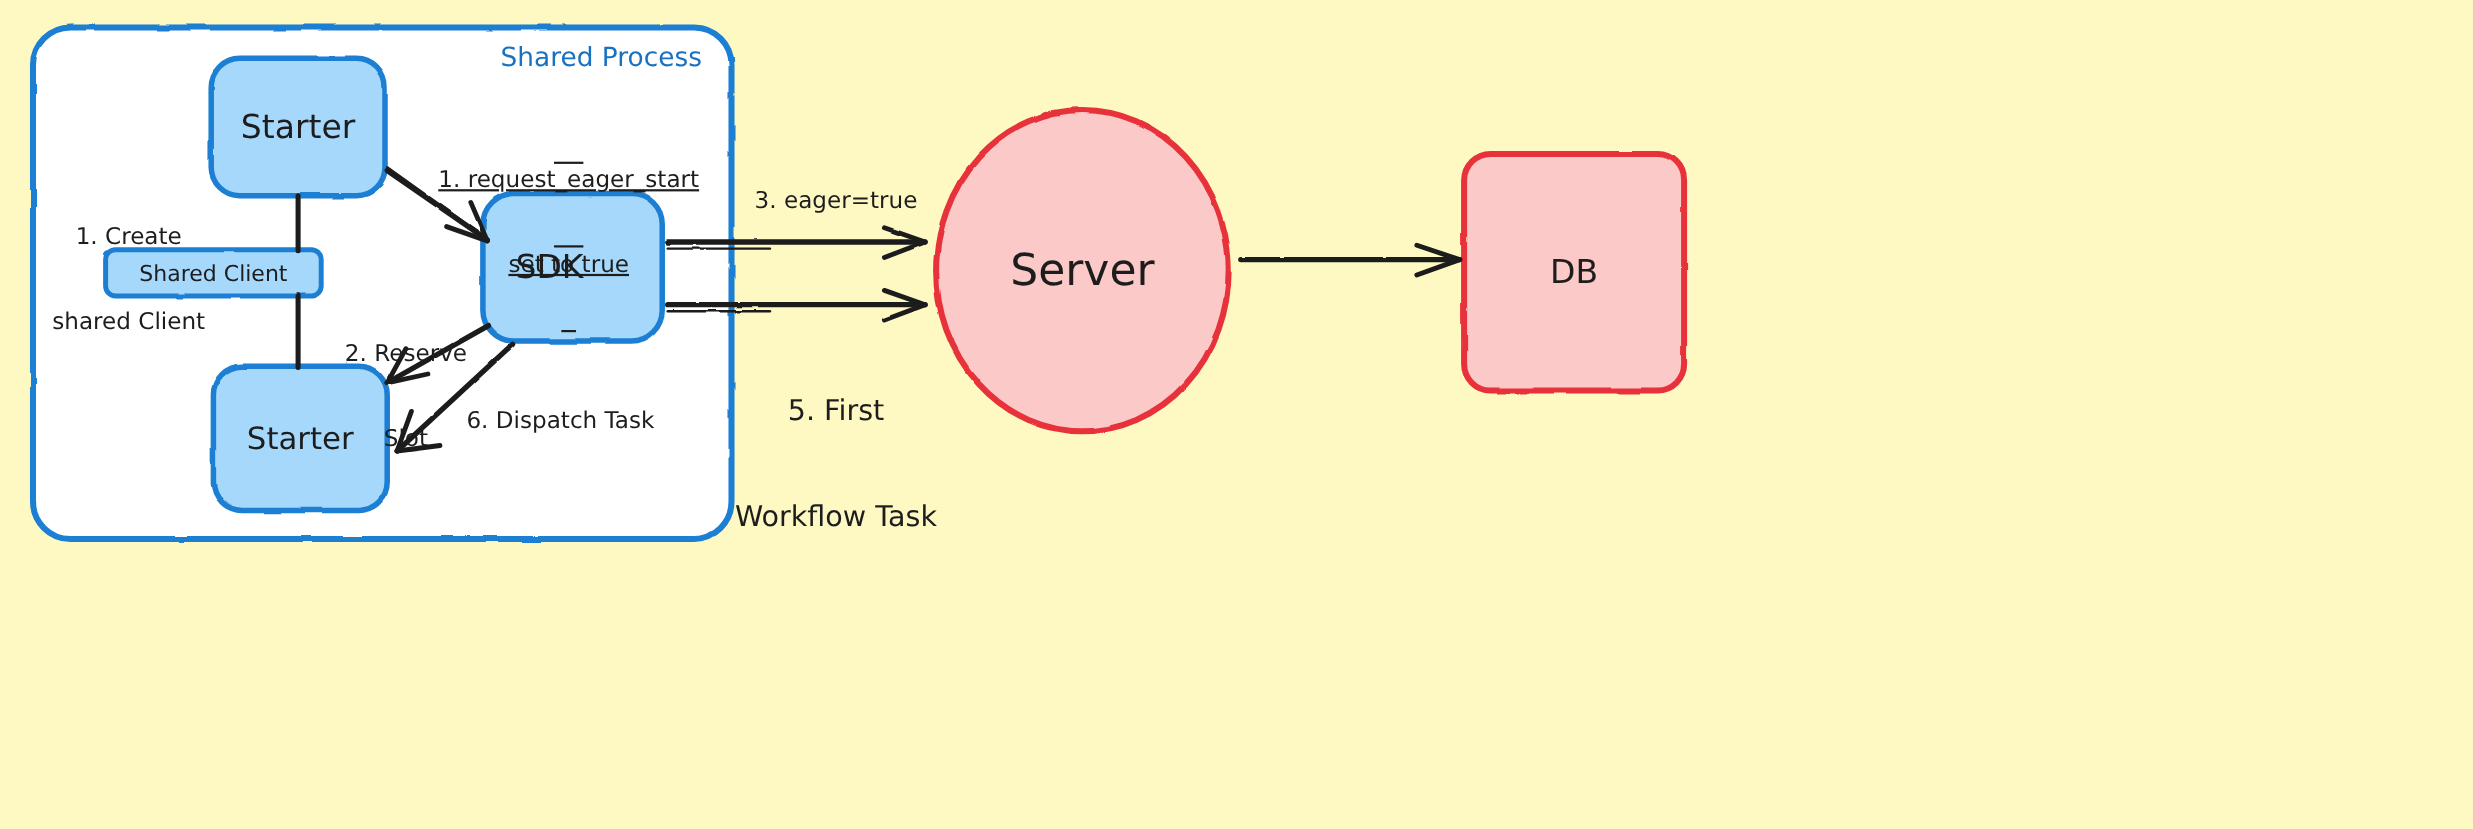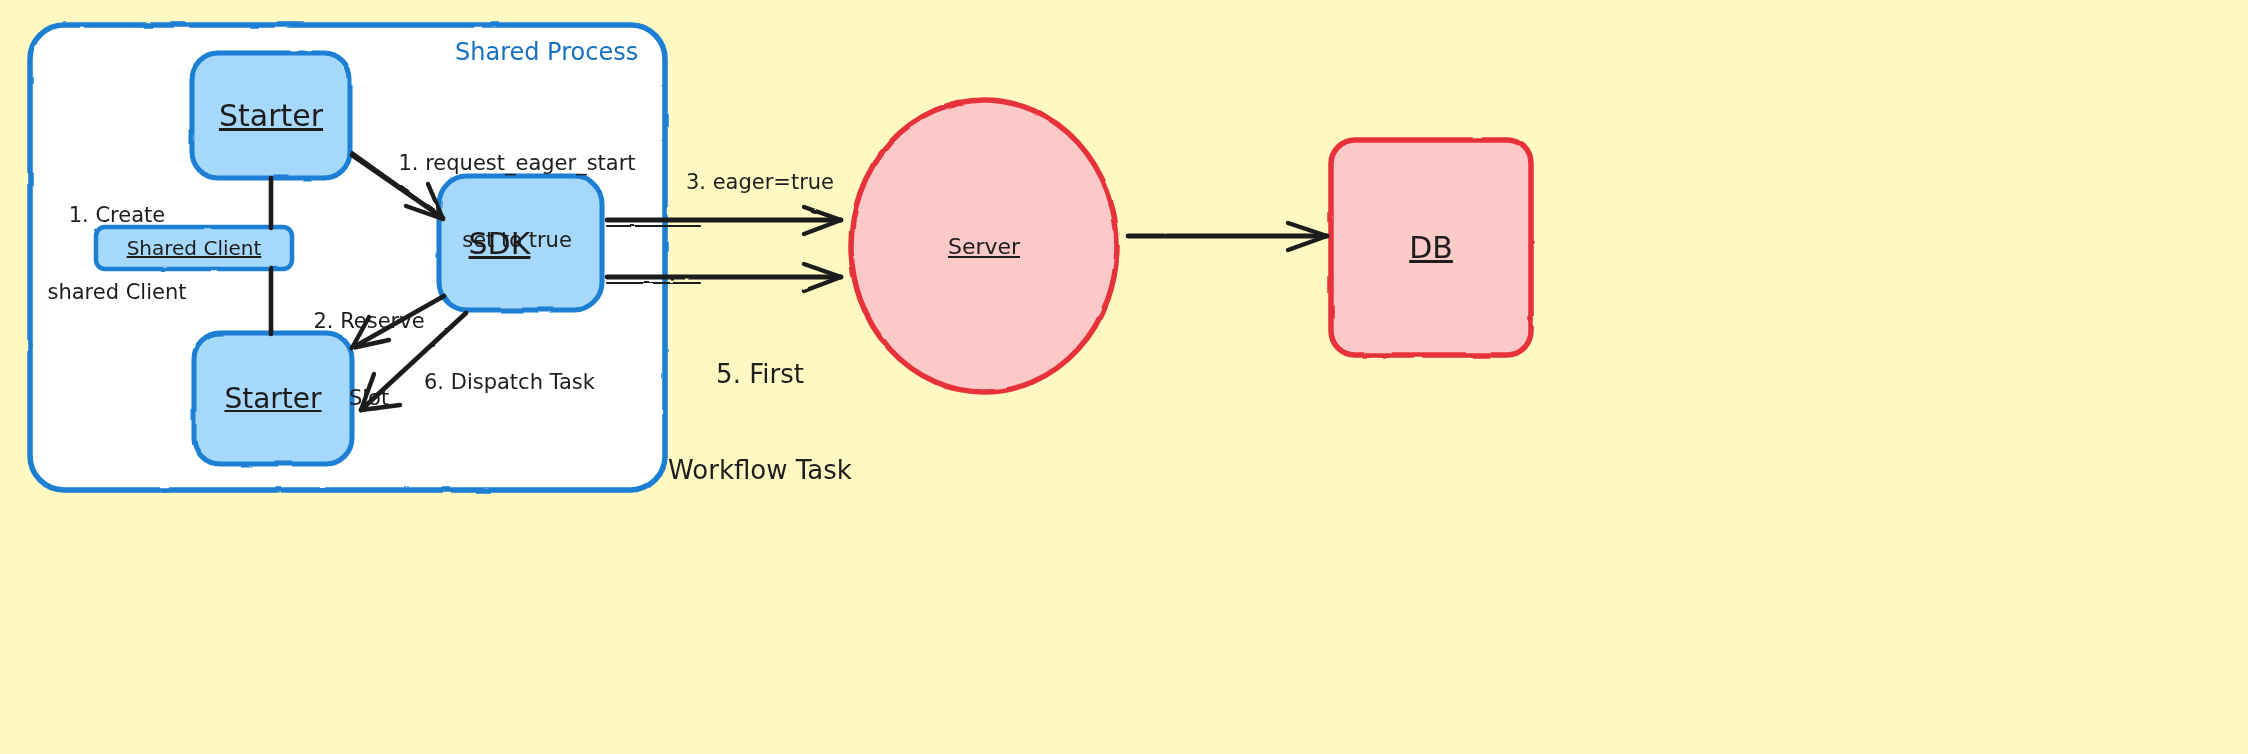--- a/index.html
+++ b/index.html
@@ -5,21 +5,21 @@
   html,body{margin:0;padding:0;background:#ffffff;}
   body{width:2248px;height:754px;overflow:hidden;
        font-family:"DejaVu Sans","Liberation Sans",sans-serif;}
   #stage{position:relative;width:2248px;height:754px;background:#fef9c3;}
   svg.layer{position:absolute;left:0;top:0;width:2248px;height:754px;}
   .lbl{position:absolute;white-space:pre;line-height:1.22;
        font-family:"DejaVu Sans","Liberation Sans",sans-serif;
        color:#1d1d1d;text-align:center;pointer-events:none;}
   .node-text{position:absolute;display:flex;align-items:center;justify-content:center;
        text-align:center;white-space:pre;color:#1d1d1d;
-       font-family:"DejaVu Sans","Liberation Sans",sans-serif;text-decoration:underline;}
+       font-family:"DejaVu Sans","Liberation Sans",sans-serif;}
   .group-title{position:absolute;white-space:pre;}
 </style>
 </head>
 <body>
 
 <div id="stage">
 
   <svg class="layer" viewBox="0 0 2248 754">
     <defs>
       <filter id="rough" x="-20%" y="-20%" width="140%" height="140%">
@@ -111,25 +111,25 @@
   <div class="group-title" style="left:455px;top:38px;font-size:24px;color:#1971c2;">Shared Process</div>
 
   <div class="node-text" style="left:192px;top:53px;width:158px;height:125px;font-size:30px;">Starter</div>
 
   <div class="node-text" style="left:96px;top:227px;width:196px;height:42px;font-size:20px;">Shared Client</div>
 
   <div class="node-text" style="left:194px;top:333px;width:158px;height:131px;font-size:28px;">Starter</div>
 
   <div class="node-text" style="left:418px;top:176px;width:163px;height:134px;font-size:30px;">SDK</div>
 
-  <div class="node-text" style="left:851px;top:180px;width:266px;height:132px;font-size:22px;">Server</div>
+  <div class="node-text" style="left:851px;top:180px;width:266px;height:132px;font-size:40px;">Server</div>
 
   <div class="node-text" style="left:1331px;top:140px;width:200px;height:215px;font-size:30px;">DB</div>
 
-  <div class="lbl" style="left:372px;top:100px;width:290px;font-size:21px;">
+  <div class="lbl" style="left:372px;top:100px;width:290px;font-size:21px;text-decoration:underline;">
     <div>1. request_eager_start</div>
     <div>set to true</div>
   </div>
 
   <div class="lbl" style="left:28px;top:152px;width:178px;font-size:21px;">
     <div>1. Create</div>
     <div>shared Client</div>
   </div>
 
   <div class="lbl" style="left:300px;top:258px;width:138px;font-size:21px;text-align:center;">

